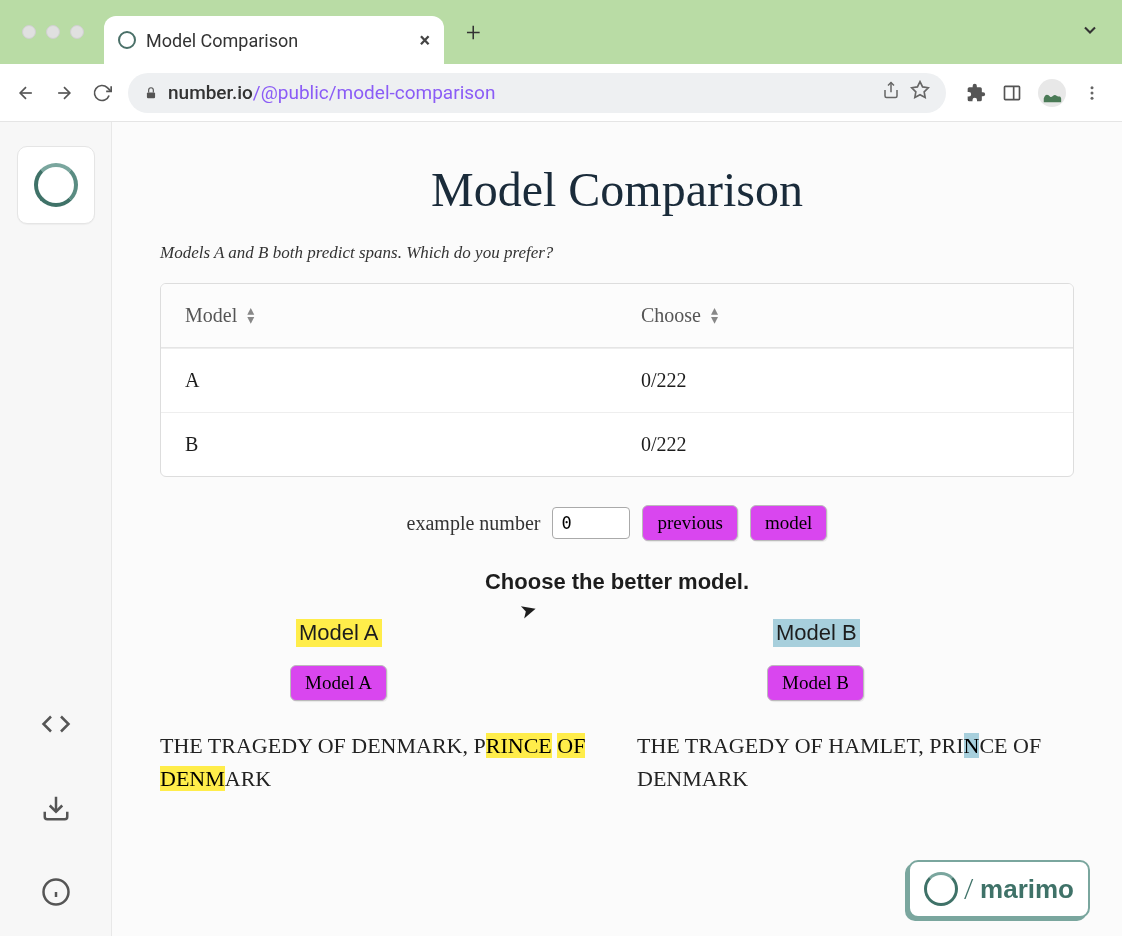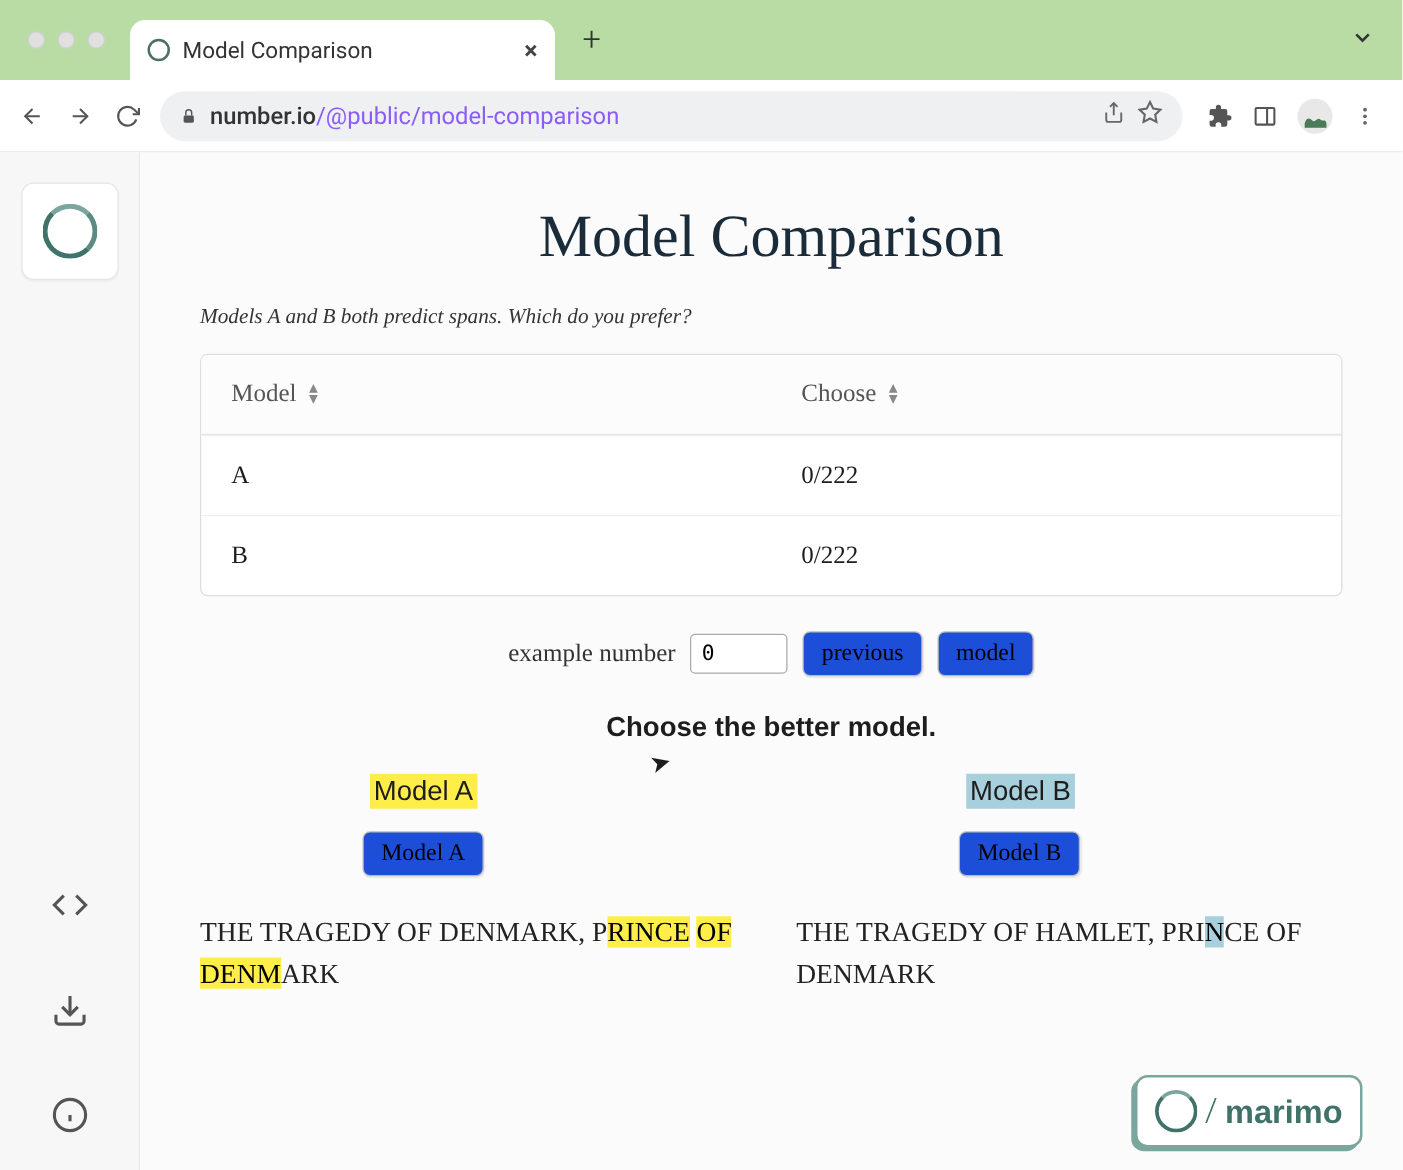--- a/index.html
+++ b/index.html
@@ -48,21 +48,21 @@
   .score-table .col-model { flex: 0 0 50%; }
   .score-table .col-score { flex: 1; }
   .score-table .th { color: #555; display: flex; align-items: center; gap: 10px; cursor: pointer; }
   .sort-ic { font-size: 14px; color: #888; display: inline-flex; flex-direction: column; line-height: 0.6; letter-spacing: -2px; }
   .score-table .trow { border-top: 1px solid #eee; }
   .score-table .trow:first-of-type { border-top: none; }
   
   .example-nav { display: flex; align-items: center; justify-content: center; gap: 12px; margin-bottom: 28px; font-size: 20px; }
   .example-nav label { color: #333; }
   .num-input { width: 78px; height: 32px; border: 1px solid #aaa; border-radius: 4px; padding: 0 8px; font-size: 17px; font-family: monospace; }
-  .btn { background: #1d4ed8; border: 1px solid #bbb; border-radius: 6px; padding: 6px 14px; font-size: 19px; cursor: pointer; box-shadow: 1px 1px 1px rgba(0,0,0,0.08); font-family: inherit; }
+  .btn { background: #d946ef; border: 1px solid #bbb; border-radius: 6px; padding: 6px 14px; font-size: 19px; cursor: pointer; box-shadow: 1px 1px 1px rgba(0,0,0,0.08); font-family: inherit; }
   
   .choose-heading { text-align: center; font-size: 22px; font-weight: 700; margin-bottom: 24px; font-family: -apple-system, sans-serif; }
   
   .columns { display: flex; gap: 40px; }
   .col { flex: 1; }
   .model-label { display: inline-block; font-size: 22px; font-weight: 500; padding: 1px 3px; margin-bottom: 18px; margin-left: 136px; font-family: -apple-system, sans-serif; }
   .hl-yellow { background: #ffed4a; }
   .hl-blue { background: #a7cfdc; }
   .model-btn-row { text-align: center; margin-bottom: 28px; }
   .col .model-btn-row { text-align: left; padding-left: 130px; }

